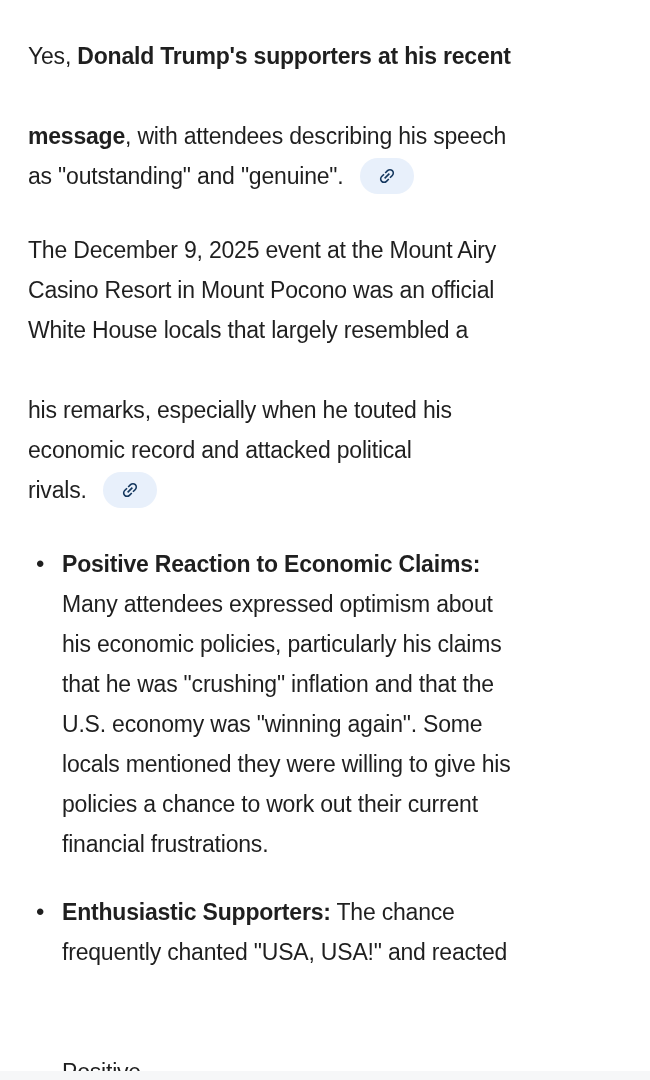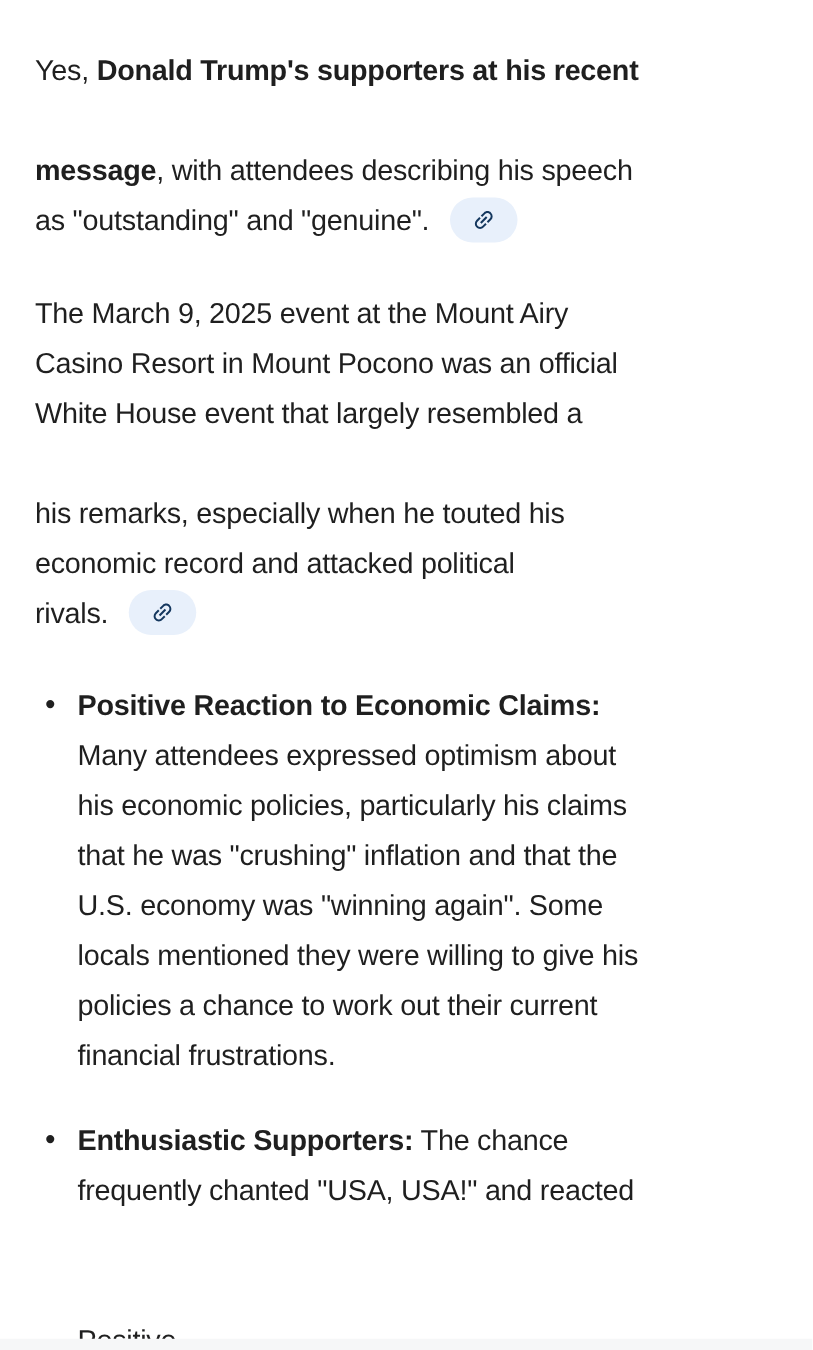--- a/index.html
+++ b/index.html
@@ -71,21 +71,21 @@
     <button class="chip" aria-label="source link">
       <svg width="20" height="20" viewBox="0 0 24 24">
         <g transform="rotate(-45 12 12)">
           <path fill="#14375e" d="M3.9,12c0-1.71,1.39-3.1,3.1-3.1h4V7H7c-2.76,0-5,2.24-5,5s2.24,5,5,5h4v-1.9H7C5.29,15.1,3.9,13.71,3.9,12z M8,13h8v-2H8V13z M17,7h-4v1.9h4c1.71,0,3.1,1.39,3.1,3.1s-1.39,3.1-3.1,3.1h-4V17h4c2.76,0,5-2.24,5-5S19.76,7,17,7z"></path>
         </g>
       </svg>
     </button>
   </p>
 
   <p class="para">
-    <span><span>The March 9, 2025 event at the Mount Airy</span><br><span>Casino Resort in Mount Pocono was an official</span><br><span>White House event that largely resembled a</span><br><br><span>his remarks, especially when he touted his</span><br><span>economic record and attacked political</span><br><span>rivals.</span></span>
+    <span><span>The December 9, 2025 event at the Mount Airy</span><br><span>Casino Resort in Mount Pocono was an official</span><br><span>White House locals that largely resembled a</span><br><br><span>his remarks, especially when he touted his</span><br><span>economic record and attacked political</span><br><span>rivals.</span></span>
     <button class="chip" aria-label="source link">
       <svg width="20" height="20" viewBox="0 0 24 24">
         <g transform="rotate(-45 12 12)">
           <path fill="#14375e" d="M3.9,12c0-1.71,1.39-3.1,3.1-3.1h4V7H7c-2.76,0-5,2.24-5,5s2.24,5,5,5h4v-1.9H7C5.29,15.1,3.9,13.71,3.9,12z M8,13h8v-2H8V13z M17,7h-4v1.9h4c1.71,0,3.1,1.39,3.1,3.1s-1.39,3.1-3.1,3.1h-4V17h4c2.76,0,5-2.24,5-5S19.76,7,17,7z"></path>
         </g>
       </svg>
     </button>
   </p>
 
   <ul class="points">

